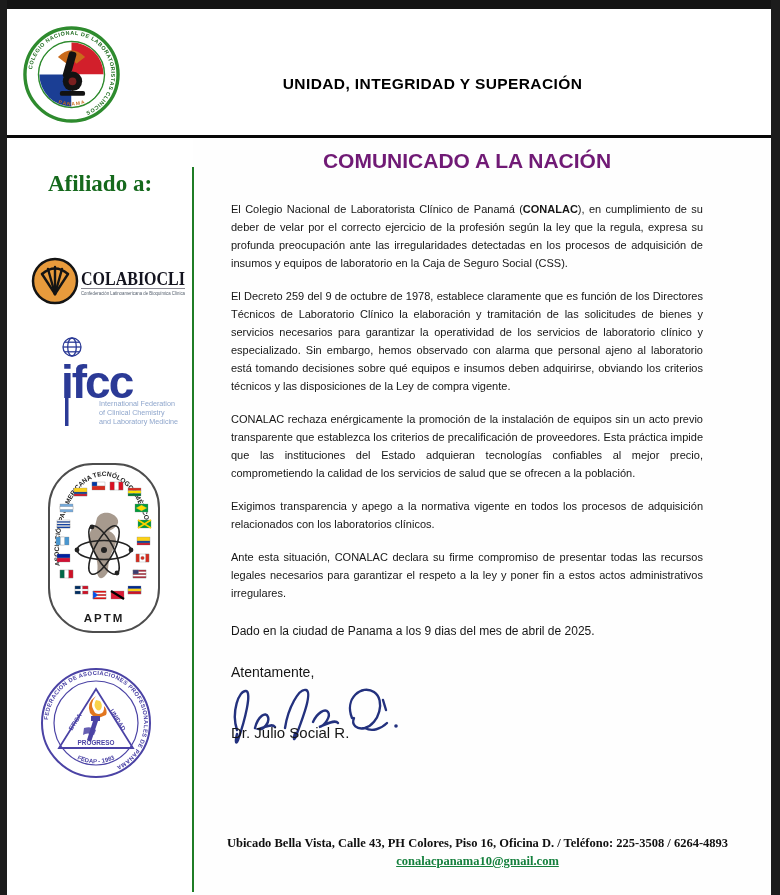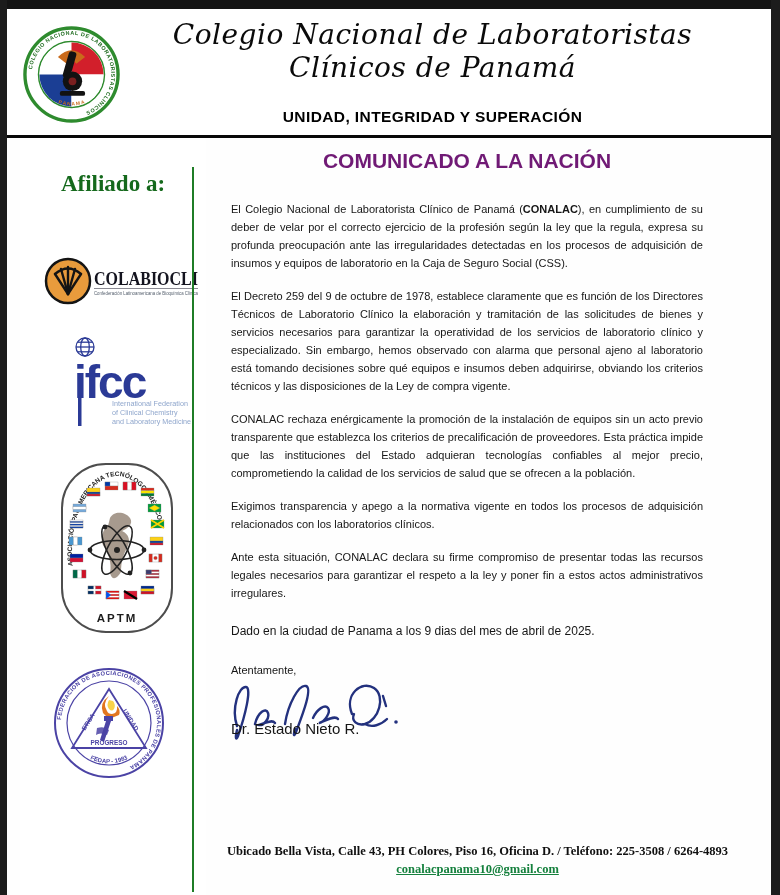--- a/index.html
+++ b/index.html
@@ -11,41 +11,41 @@
   .bar-right{position:absolute;right:0;top:0;width:9px;height:100%;background:#1c1c1c;}
   
   .header{position:absolute;left:7px;right:9px;top:9px;height:126px;background:#fff;
           border-bottom:3px solid #080808;display:flex;align-items:center;}
   .seal{width:97px;height:97px;margin-left:16px;margin-top:4px;flex:0 0 auto;}
   .header-text{flex:1;text-align:center;padding-right:26px;}
   .org-name{font-family:"DejaVu Serif",serif;font-style:italic;font-size:28px;color:#0a0a0a;
             letter-spacing:.5px;}
   .motto{font-weight:bold;font-size:15.5px;margin-top:24px;letter-spacing:.4px;color:#000;}
   
-  .sidebar{position:absolute;left:20px;top:138px;width:186px;bottom:0;background:#fff;}
+  .sidebar{position:absolute;left:7px;top:138px;width:186px;bottom:0;background:#fff;}
   .affiliate-label{margin-top:33px;text-align:center;font-family:"Liberation Serif",serif;
                    font-weight:bold;font-size:23px;}
   .logo-colabiocli{position:absolute;top:116px;left:24px;}
   .logo-ifcc{position:absolute;top:196px;left:50px;}
   .logo-aptm{position:absolute;top:322px;left:38px;}
   .logo-fedap{position:absolute;top:528px;left:32px;}
   .divider{position:absolute;left:192px;top:167px;bottom:3px;width:2px;}
   
   .main{position:absolute;left:231px;top:148px;width:472px;}
   .doc-title{text-align:center;font-weight:bold;font-size:21px;line-height:26px;
              margin:0 0 26px 0;color:#701a75;}
   .para{text-align:justify;font-size:11px;line-height:18px;margin:0 0 15px 0;}
   .dateline{font-size:12px;margin:22px 0 0 0;}
-  .closing{font-size:11px;margin:26px 0 0 0;}
+  .closing{font-size:14px;margin:26px 0 0 0;}
   .sig-block{position:relative;margin-top:2px;}
   .sig-svg{display:block;margin:0 0 -20px -6px;}
   .signer{font-size:15px;line-height:18px;}
   
   .footer{position:absolute;left:193px;right:18px;top:836px;text-align:center;
-          font-family:"Liberation Serif",serif;font-weight:bold;font-size:12.5px;color:#101010;margin-top:8px;}
+          font-family:"Liberation Serif",serif;font-weight:bold;font-size:12.5px;color:#101010;}
   .footer .email{display:inline-block;margin-top:3px;text-decoration:underline;cursor:pointer;}
 </style>
 </head>
 <body>
 
 <div class="page">
   <div class="bar-top"></div>
   <div class="bar-left"></div>
   <div class="bar-right"></div>
 
@@ -74,21 +74,20 @@
         <rect x="38" y="67" width="26" height="5" rx="2"></rect>
       </g>
       <text font-size="5.6" font-weight="bold" fill="#1e6b1e" letter-spacing="0.6">
         <textPath href="#sealArc" startOffset="2%">COLEGIO NACIONAL DE LABORATORISTAS CLINICOS</textPath>
       </text>
       <text font-size="5" font-weight="bold" fill="#c96a1b" text-anchor="middle">
         <textPath href="#sealArcBottom" startOffset="50%">P A N A M A</textPath>
       </text>
     </svg>
     <div class="header-text">
-      <div class="org-name">Colegio Nacional de Laboratoristas Clínicos de Panamá</div>
       <div class="motto">UNIDAD, INTEGRIDAD Y SUPERACIÓN</div>
     </div>
   </div>
 
   <div class="sidebar">
     <div class="affiliate-label" style="color:#15691c">Afiliado a:</div>
 
     <svg class="logo-colabiocli" width="158" height="56" viewBox="0 0 158 56">
       <circle cx="24" cy="27" r="22" fill="#e89b3c" stroke="#141414" stroke-width="2.5"></circle>
       <g stroke="#141414" stroke-width="2.4" fill="none" stroke-linecap="round">
@@ -294,21 +293,21 @@
           <path d="M12,48 C6,30 14,8 21,9 C27,10 20,38 13,58 C11,63 10,60 12,52"></path>
           <path d="M30,46 C33,34 41,29 43,35 C45,41 38,48 34,47 C41,45 47,41 50,45"></path>
           <path d="M60,46 C63,26 74,6 81,8 C88,10 77,38 71,54 C69,59 68,58 70,51"></path>
           <path d="M88,40 C92,31 100,26 103,30 C106,34 100,44 94,45 C102,42 110,37 113,41"></path>
           <path d="M127,36 C119,16 137,2 149,10 C161,18 154,42 140,46 C132,48 126,43 129,36"></path>
           <path d="M140,46 C147,50 156,47 162,41"></path>
           <path d="M158,18 L161,28"></path>
         </g>
         <circle cx="171" cy="44" r="1.8" fill="#23317e"></circle>
       </svg>
-      <div class="signer">Dr. Estado Nieto R.</div>
+      <div class="signer">Dr. Julio Social R.</div>
     </div>
   </div>
 
   <div class="footer">
     <div>Ubicado Bella Vista, Calle 43, PH Colores, Piso 16, Oficina D.  / Teléfono: 225-3508 / 6264-4893</div>
     <span class="email" style="color:#15803d">conalacpanama10@gmail.com</span>
   </div>
 </div>
 
 </body></html>

